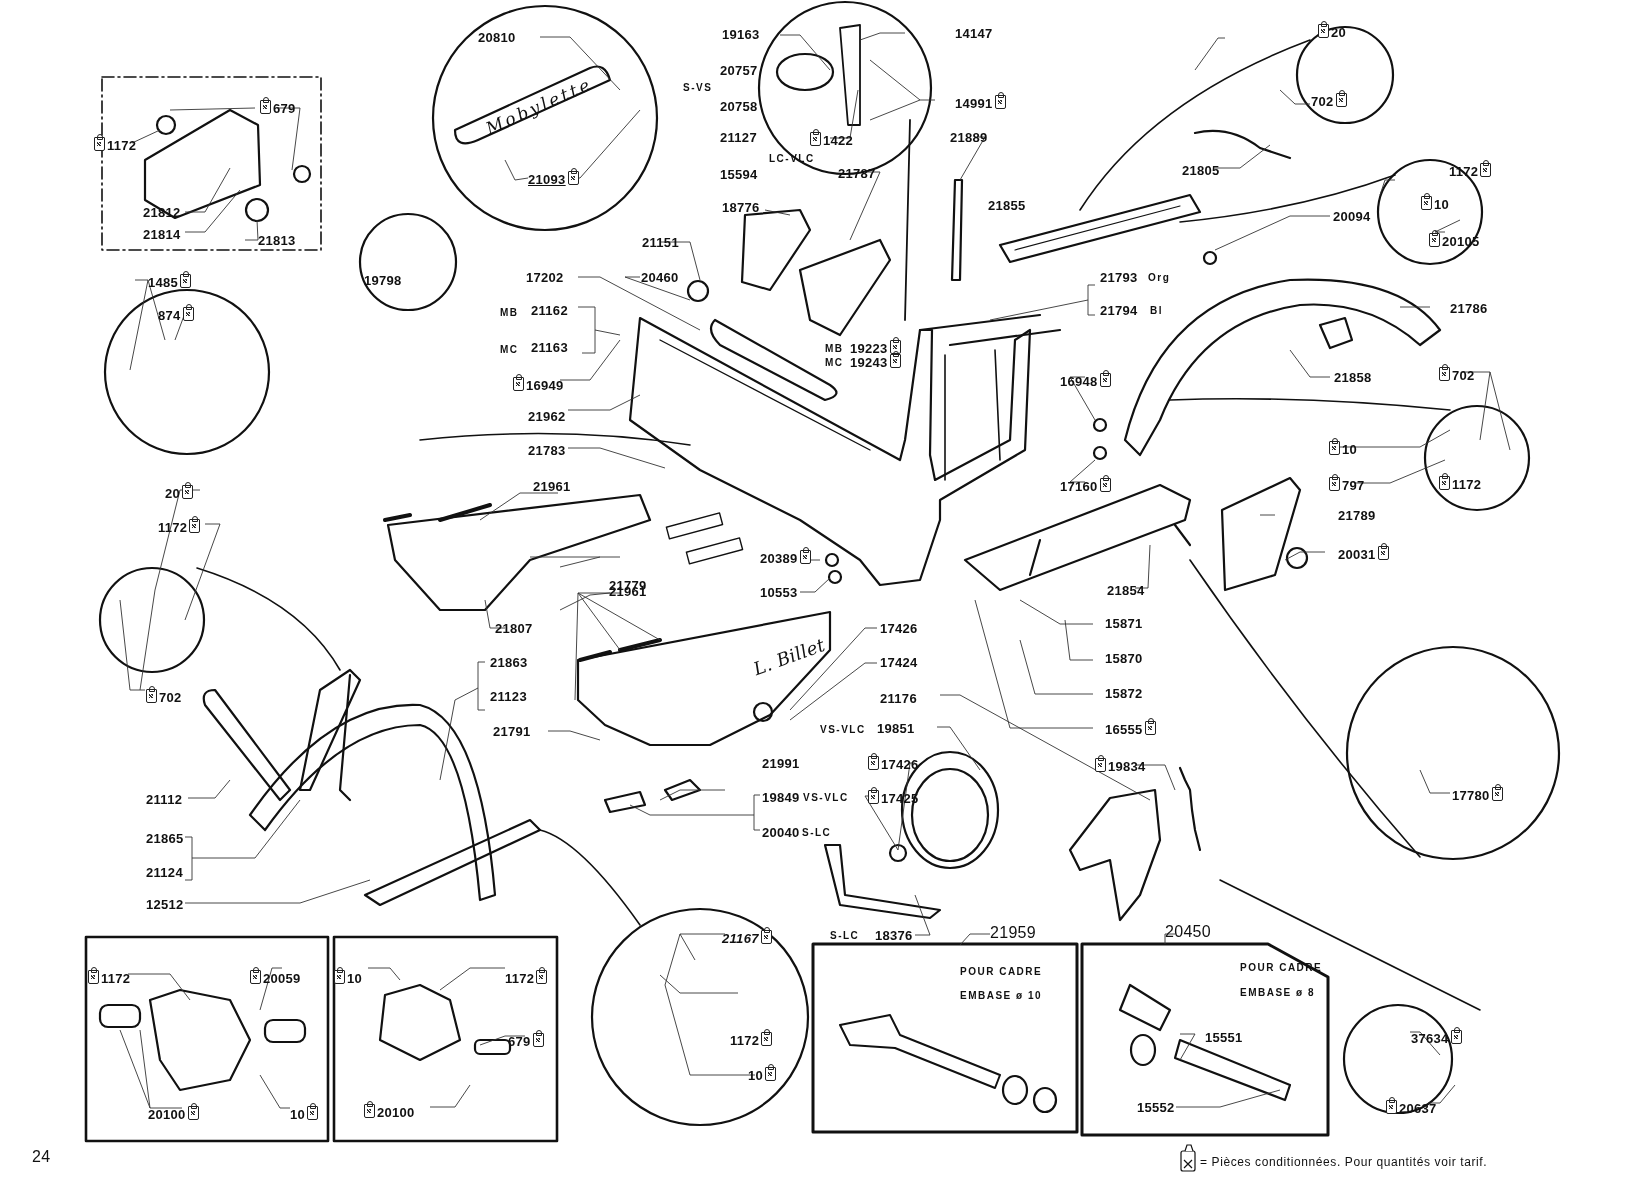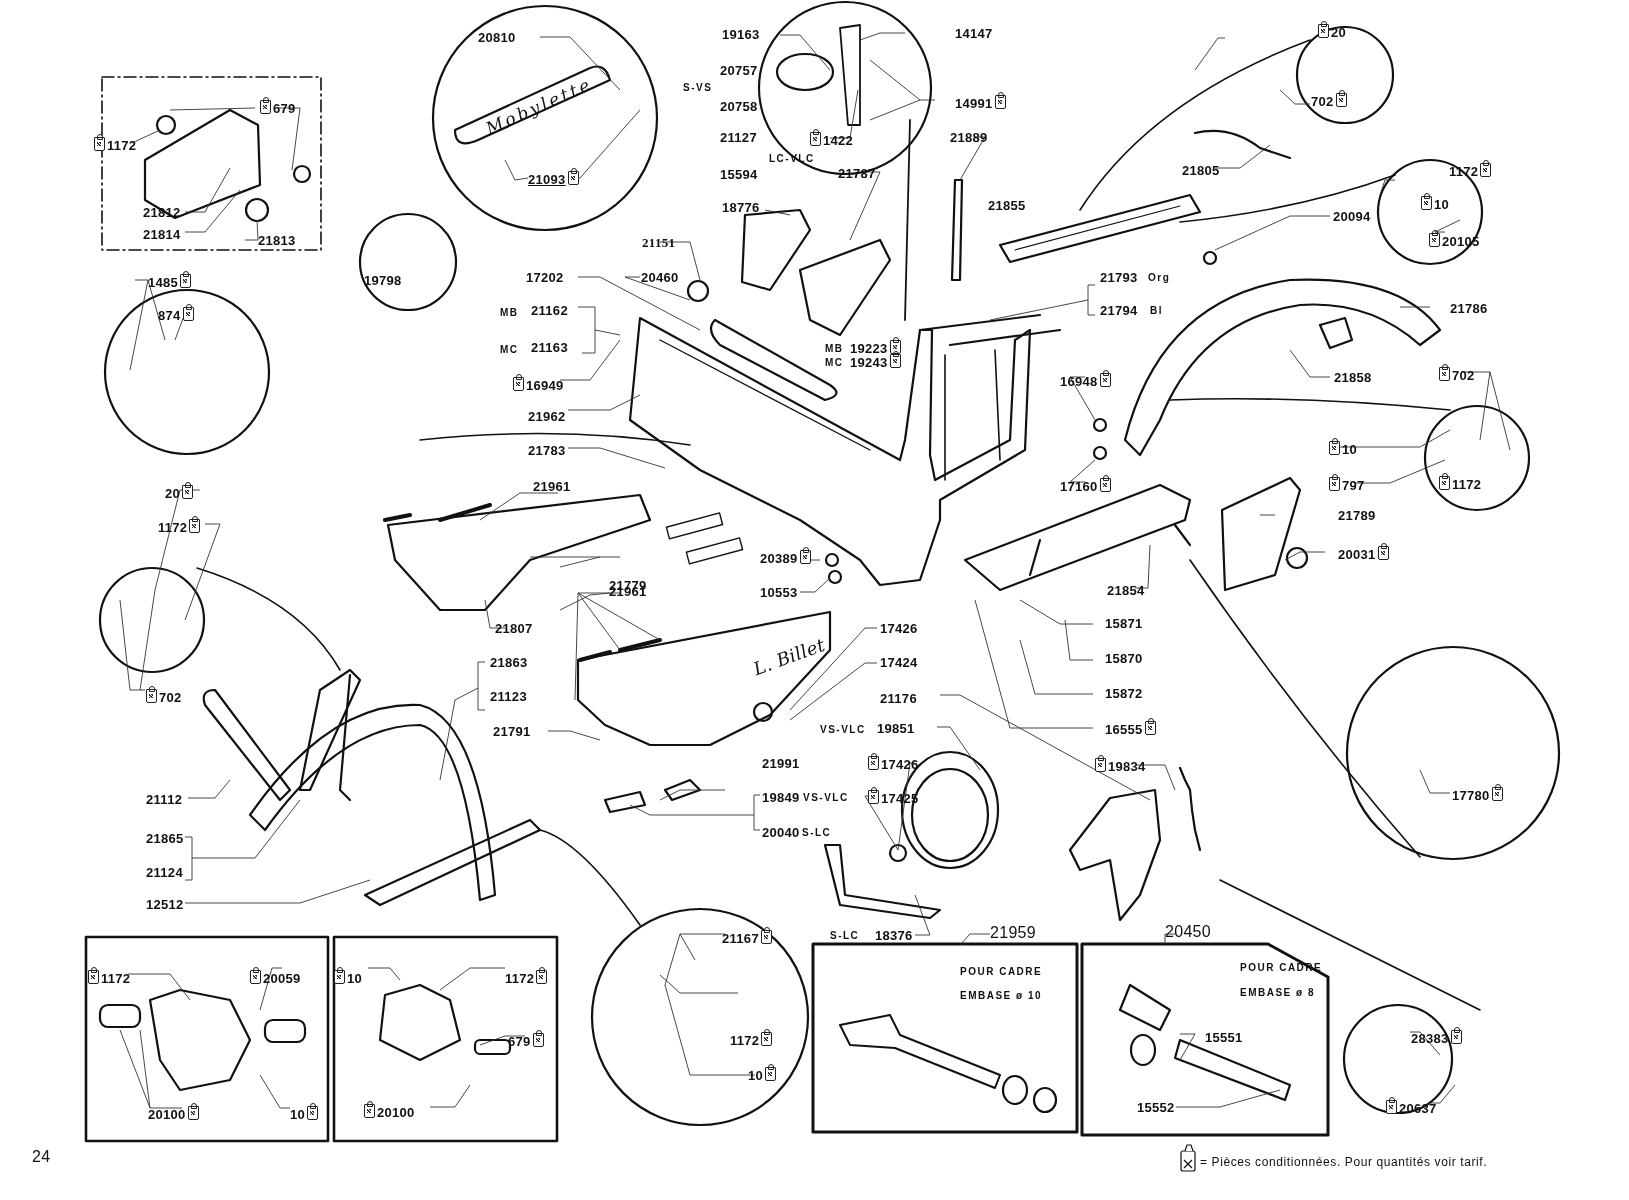--- a/index.html
+++ b/index.html
@@ -249,21 +249,21 @@
       <div class="lbl" style="left: 838px; top: 167px;"><span>21787</span></div>
       <div class="lbl" style="left: 722px; top: 201px;"><span>18776</span></div>
       <div class="lbl" style="left: 258px; top: 100px;"><span class="bag"></span><span>679</span></div>
       <div class="lbl" style="left: 92px; top: 137px;"><span class="bag"></span><span>1172</span></div>
       <div class="lbl" style="left: 143px; top: 206px;"><span>21812</span></div>
       <div class="lbl" style="left: 143px; top: 228px;"><span>21814</span></div>
       <div class="lbl" style="left: 258px; top: 234px;"><span>21813</span></div>
       <div class="lbl" style="left: 364px; top: 274px;"><span>19798</span></div>
       <div class="lbl" style="left: 148px; top: 274px;"><span>1485</span><span class="bag"></span></div>
       <div class="lbl" style="left: 158px; top: 307px;"><span>874</span><span class="bag"></span></div>
-      <div class="lbl" style="left: 642px; top: 236px; font-family: Liberation Serif, serif;"><span>21151</span></div>
+      <div class="lbl" style="left: 642px; top: 236px;"><span>21151</span></div>
       <div class="lbl" style="left: 526px; top: 271px;"><span>17202</span></div>
       <div class="lbl" style="left: 641px; top: 271px;"><span>20460</span></div>
       <div class="lbl sm" style="left: 500px; top: 308px;"><span>MB</span></div>
       <div class="lbl" style="left: 531px; top: 304px;"><span>21162</span></div>
       <div class="lbl sm" style="left: 500px; top: 345px;"><span>MC</span></div>
       <div class="lbl" style="left: 531px; top: 341px;"><span>21163</span></div>
       <div class="lbl" style="left: 511px; top: 377px;"><span class="bag"></span><span>16949</span></div>
       <div class="lbl" style="left: 528px; top: 410px;"><span>21962</span></div>
       <div class="lbl" style="left: 528px; top: 444px;"><span>21783</span></div>
       <div class="lbl sm" style="left: 825px; top: 344px;"><span>MB</span></div>
@@ -330,30 +330,30 @@
       <div class="lbl sm" style="left: 830px; top: 931px;"><span>S-LC</span></div>
       <div class="lbl" style="left: 875px; top: 929px;"><span>18376</span></div>
       <div class="lbl" style="left: 86px; top: 970px;"><span class="bag"></span><span>1172</span></div>
       <div class="lbl" style="left: 248px; top: 970px;"><span class="bag"></span><span>20059</span></div>
       <div class="lbl" style="left: 148px; top: 1106px;"><span>20100</span><span class="bag"></span></div>
       <div class="lbl" style="left: 290px; top: 1106px;"><span>10</span><span class="bag"></span></div>
       <div class="lbl" style="left: 332px; top: 970px;"><span class="bag"></span><span>10</span></div>
       <div class="lbl" style="left: 505px; top: 970px;"><span>1172</span><span class="bag"></span></div>
       <div class="lbl" style="left: 508px; top: 1033px;"><span>679</span><span class="bag"></span></div>
       <div class="lbl" style="left: 362px; top: 1104px;"><span class="bag"></span><span>20100</span></div>
-      <div class="lbl" style="left: 722px; top: 930px;"><span>21167</span><span class="bag"></span></div>
+      <div class="lbl" style="left: 722px; top: 930px; font-style: italic;"><span>21167</span><span class="bag"></span></div>
       <div class="lbl" style="left: 730px; top: 1032px;"><span>1172</span><span class="bag"></span></div>
       <div class="lbl" style="left: 748px; top: 1067px;"><span>10</span><span class="bag"></span></div>
       <div class="lbl big" style="left: 990px; top: 925px;"><span>21959</span></div>
       <div class="lbl sm" style="left: 960px; top: 967px;"><span>POUR CADRE</span></div>
       <div class="lbl sm" style="left: 960px; top: 991px;"><span>EMBASE ø 10</span></div>
       <div class="lbl big" style="left: 1165px; top: 924px;"><span>20450</span></div>
       <div class="lbl sm" style="left: 1240px; top: 963px;"><span>POUR CADRE</span></div>
       <div class="lbl sm" style="left: 1240px; top: 988px;"><span>EMBASE ø 8</span></div>
       <div class="lbl" style="left: 1205px; top: 1031px;"><span>15551</span></div>
       <div class="lbl" style="left: 1105px; top: 1101px; margin-left: 32px;"><span>15552</span></div>
-      <div class="lbl" style="left: 1411px; top: 1030px;"><span>28383</span><span class="bag"></span></div>
+      <div class="lbl" style="left: 1411px; top: 1030px;"><span>37634</span><span class="bag"></span></div>
       <div class="lbl" style="left: 1384px; top: 1100px;"><span class="bag"></span><span>20637</span></div>
     </div>
 
   <div class="lbl big" style="left:32px;top:1149px;">24</div>
   <div class="lbl note" style="left:1200px;top:1156px;">= Pièces conditionnées. Pour quantités voir tarif.</div>
 </div>
 
 </body></html>

